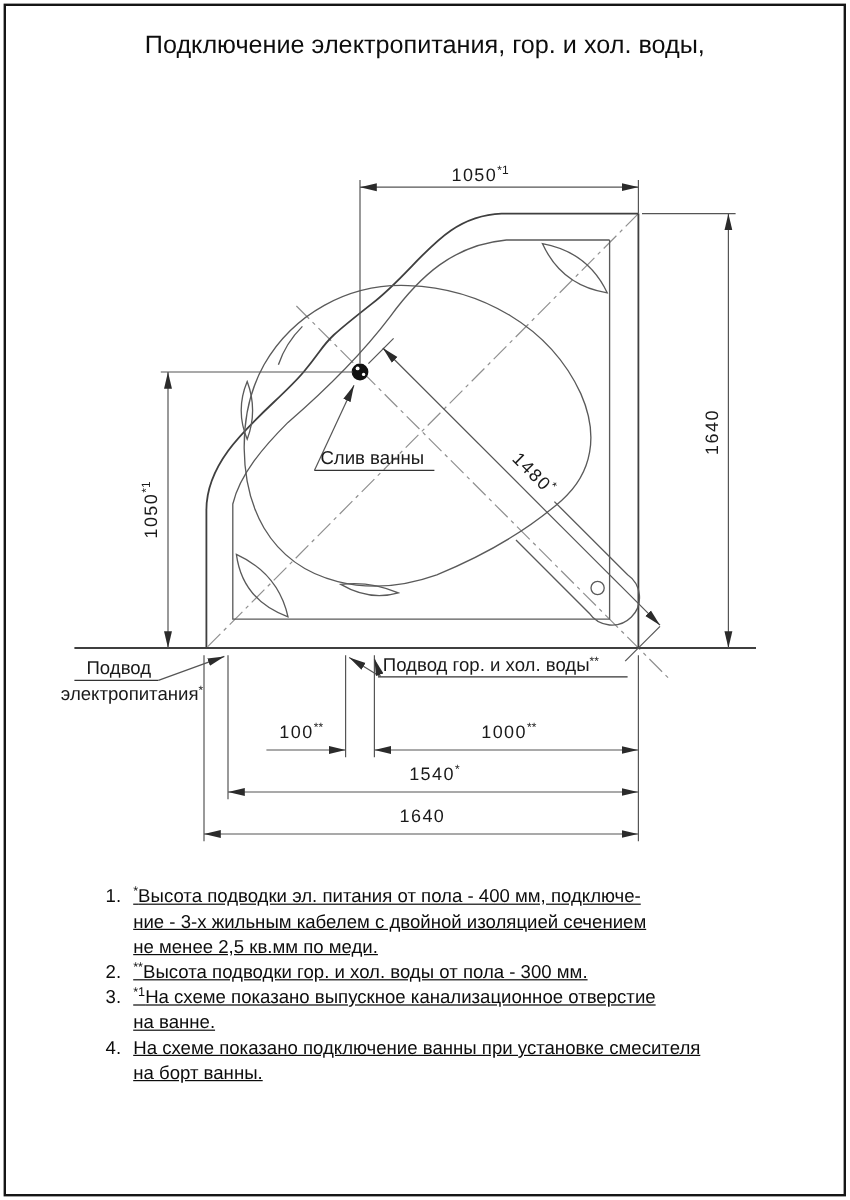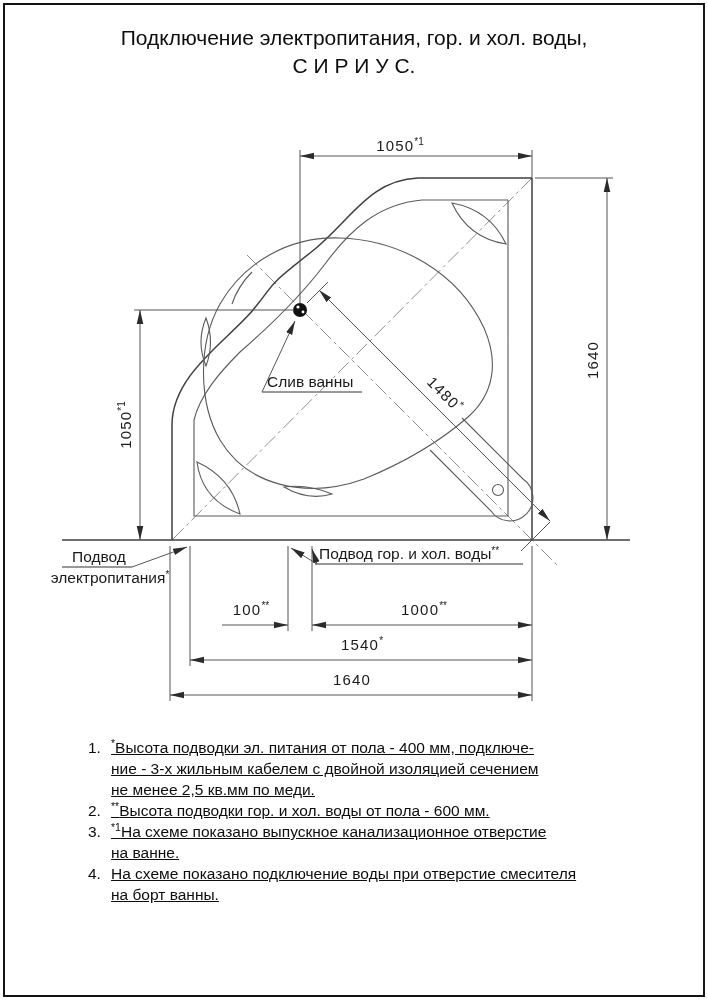--- a/index.html
+++ b/index.html
@@ -25,21 +25,20 @@
   .note .body .txt{white-space:pre-line;}
 </style>
 </head>
 <body>
 
 <div class="page">
   <div class="frame"></div>
 
   <div class="title">
     <div>Подключение электропитания, гор. и хол. воды,</div>
-    <div>С И Р И У С.</div>
   </div>
 
   <svg class="drawing" width="708" height="585" viewBox="0 130 708 585">
     <defs>
       <marker id="arw" viewBox="0 0 14 8" refX="14" refY="4" markerWidth="14" markerHeight="8" orient="auto-start-reverse" markerUnits="userSpaceOnUse">
         <path d="M14,4 L0,0.7 L0,7.3 Z" fill="#2b2b2b"></path>
       </marker>
     </defs>
 
     <g stroke="#8f8f8f" stroke-width="1" fill="none">
@@ -149,26 +148,26 @@
 
   <div class="notes">
     <div class="note">
       <span class="num">1.</span>
       <span class="body"><sup class="mark">*</sup><span class="txt">Высота подводки эл. питания от пола - 400 мм, подключе-
 ние - 3-х жильным кабелем с двойной изоляцией сечением
 не менее 2,5 кв.мм по меди.</span></span>
     </div>
     <div class="note">
       <span class="num">2.</span>
-      <span class="body"><sup class="mark">**</sup><span class="txt">Высота подводки гор. и хол. воды от пола - 600 мм.</span></span>
+      <span class="body"><sup class="mark">**</sup><span class="txt">Высота подводки гор. и хол. воды от пола - 300 мм.</span></span>
     </div>
     <div class="note">
       <span class="num">3.</span>
       <span class="body"><sup class="mark">*1</sup><span class="txt">На схеме показано выпускное канализационное отверстие
 на ванне.</span></span>
     </div>
     <div class="note">
       <span class="num">4.</span>
-      <span class="body"><sup class="mark"></sup><span class="txt">На схеме показано подключение воды при отверстие смесителя
+      <span class="body"><sup class="mark"></sup><span class="txt">На схеме показано подключение ванны при установке смесителя
 на борт ванны.</span></span>
     </div>
   </div>
 </div>
 
 </body></html>

